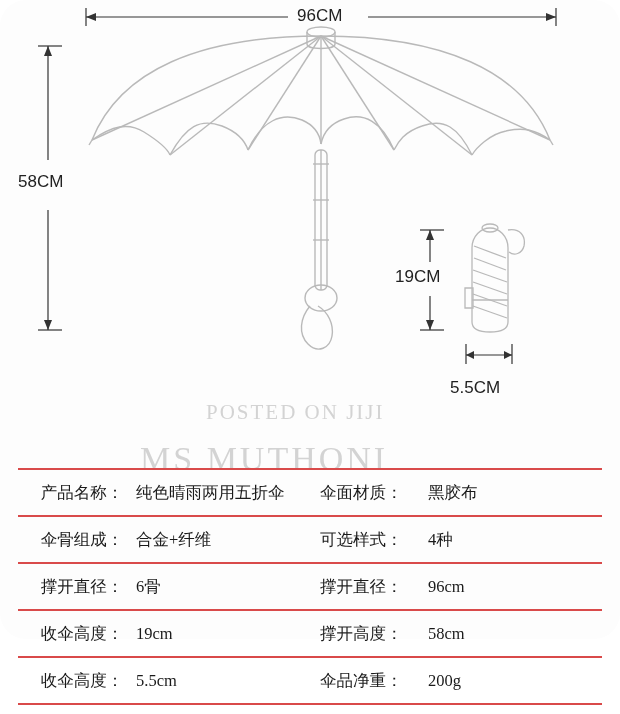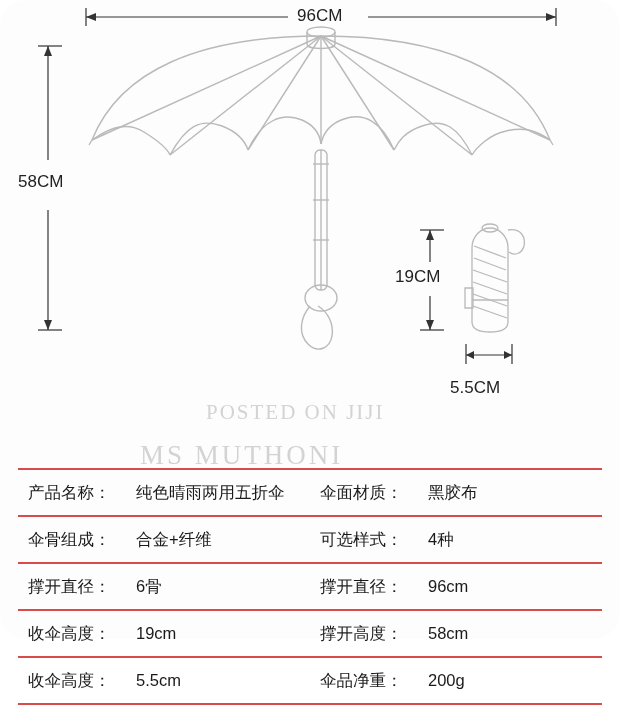--- a/index.html
+++ b/index.html
@@ -48,21 +48,21 @@
     letter-spacing: 2px;
   }
   #wm-1 {
     left: 206px;
     top: 400px;
     font-size: 21px;
   }
   #wm-2 {
     left: 140px;
     top: 440px;
-    font-size: 27px;
+    font-size: 34px;
     letter-spacing: 3px;
   }
 
   .spec-table {
     position: absolute;
     left: 18px;
     top: 468px;
     width: 584px;
     border-collapse: collapse;
     table-layout: fixed;
@@ -80,22 +80,23 @@
     border-bottom: 2px solid #d94a4a;
   }
   .k {
     display: inline-block;
     padding-left: 10px;
     min-width: 106px;
   }
   .k.wide { min-width: 112px; }
   .v {
     display: inline-block;
-  }
-  .col-key-left { width: 118px; }
+    font-family: Liberation Serif, serif;
+  }
+  .col-key-left { width: 118px; text-align: center; }
   .col-val-left { width: 174px; }
   .col-key-right { width: 118px; }
   .col-val-right { width: 174px; }
 
   svg { display: block; }
 </style>
 </head>
 <body>
 
 <div id="page">

